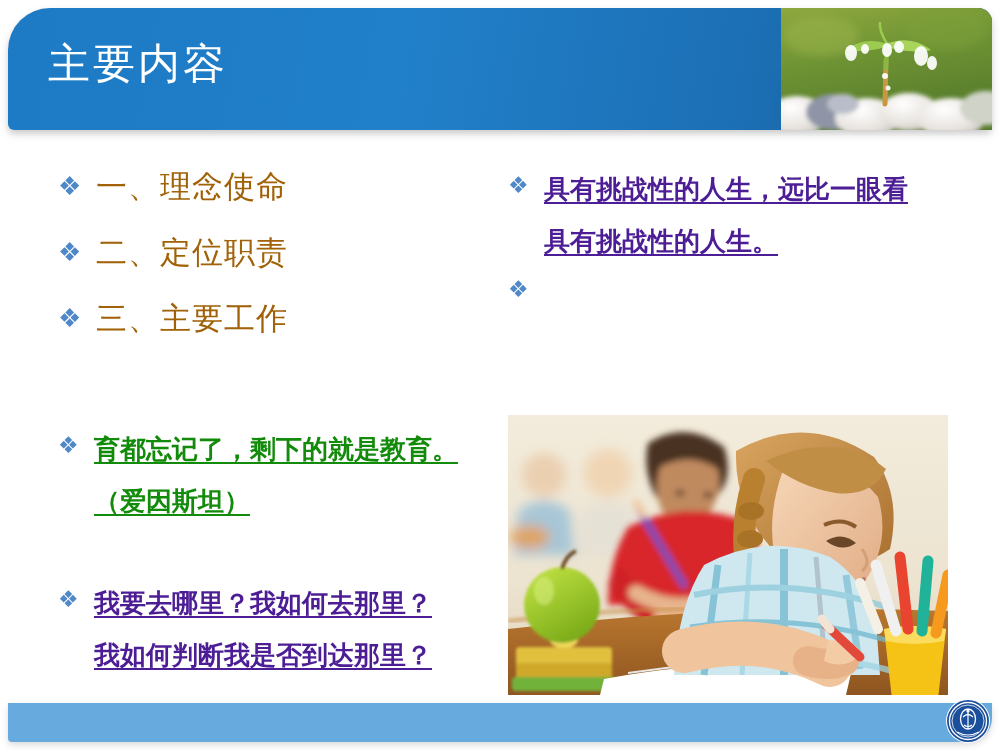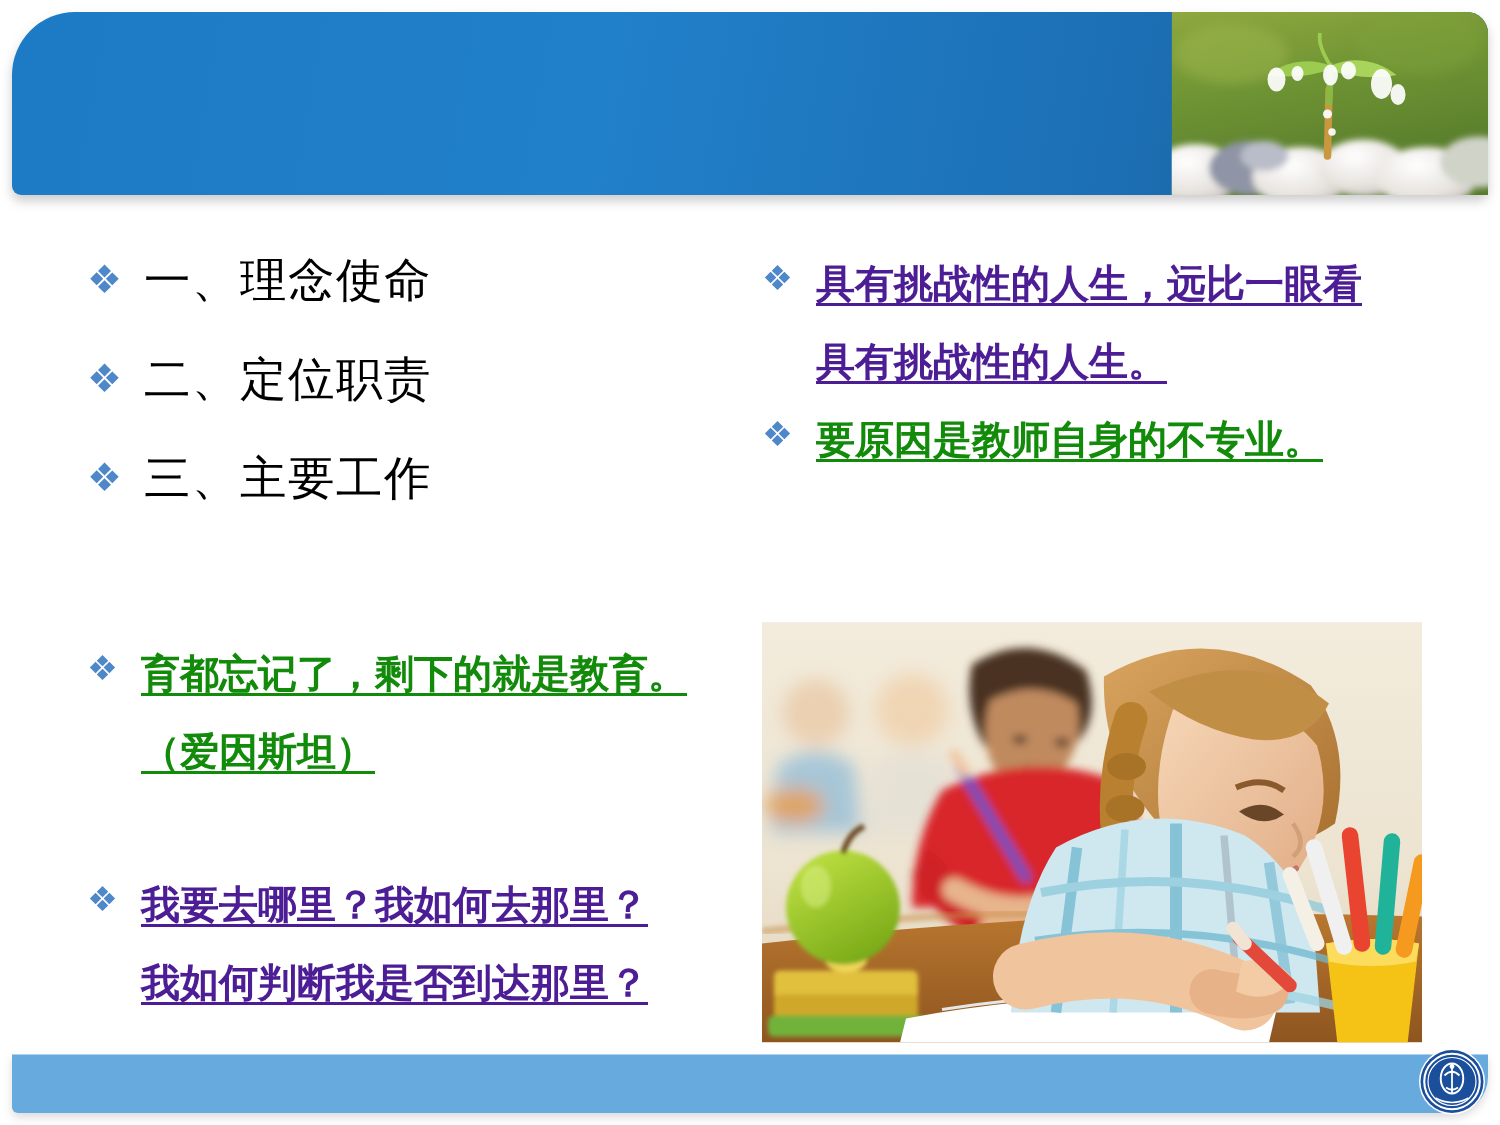--- a/index.html
+++ b/index.html
@@ -77,21 +77,21 @@
   .nav-list .bullet-row { left: 58px; }
   .nav-list .bullet-mark {
     font-size: 26px;
     width: 38px;
     padding-top: 8px;
   }
   .nav-list .bullet-line {
     font-family: "Liberation Sans", "DejaVu Sans", sans-serif;
     font-size: 31px;
     line-height: 44px;
-    color: #000000;
+    color: #a16207;
     letter-spacing: 1px;
   }
   #nav-item-0 { top: 165px; }
   #nav-item-1 { top: 231px; }
   #nav-item-2 { top: 297px; }
 
   
   .quote-row .bullet-mark {
     font-size: 23px;
     width: 36px;
@@ -147,20 +147,21 @@
     width: 48px;
     height: 48px;
   }
 </style>
 </head>
 <body>
 
 <div id="slide">
 
   <div class="title-banner"></div>
+  <div class="title-text">主要内容</div>
 
   <div class="header-photo">
     <svg width="211" height="122" viewBox="0 0 211 122">
       <defs>
         <linearGradient id="gGrass" x1="0" y1="0" x2="0.3" y2="1">
           <stop offset="0%" stop-color="#8fa83f"></stop>
           <stop offset="45%" stop-color="#6f9434"></stop>
           <stop offset="100%" stop-color="#567b2b"></stop>
         </linearGradient>
         <radialGradient id="gStone" cx="0.4" cy="0.3" r="0.8">
@@ -236,21 +237,20 @@
     <div id="quote-tr-0" class="bullet-row quote-row">
       <span class="bullet-mark">❖</span>
       <span class="bullet-body">
         <div class="quote-line c-blue"><span class="u">具有挑战性的人生，远比一眼看</span></div>
         <div class="quote-line c-blue"><span class="u">具有挑战性的人生。</span></div>
       </span>
     </div>
     <div id="quote-tr-1" class="bullet-row quote-row">
       <span class="bullet-mark">❖</span>
       <span class="bullet-body">
-        <div class="quote-line c-green"><span class="u">要原因是教师自身的不专业。</span></div>
       </span>
     </div>
   </div>
 
   <div class="quotes-left">
     <div id="quote-bl-0" class="bullet-row quote-row">
       <span class="bullet-mark">❖</span>
       <span class="bullet-body">
         <div class="quote-line c-green"><span class="u">育都忘记了，剩下的就是教育。</span></div>
         <div class="quote-line c-green"><span class="u">（爱因斯坦）</span></div>

